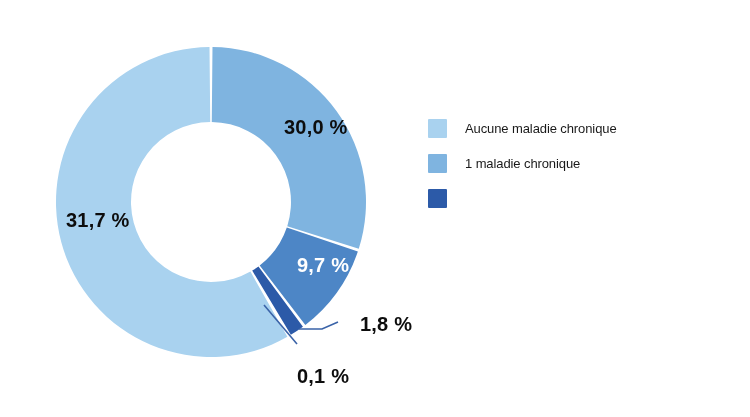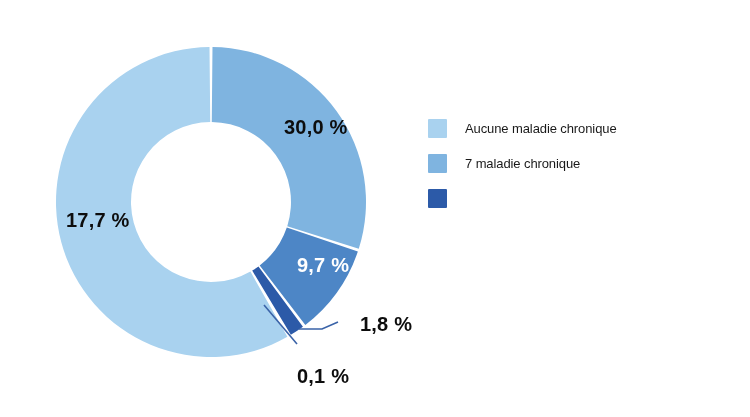--- a/index.html
+++ b/index.html
@@ -93,38 +93,38 @@
       </g>
 
     <g id="leaders-group">
       <polyline id="leader-18" points="299,329 322,329 338,322" fill="none" stroke="#3a63a8" stroke-width="1.6"></polyline>
       <polyline id="leader-01" points="264,305 297,344" fill="none" stroke="#3a63a8" stroke-width="1.6"></polyline>
     </g>
   </svg>
 
   <div class="slice-label" id="label-30">30,0 %</div>
 
-  <div class="slice-label" id="label-583">17,7 %</div>
+  <div class="slice-label" id="label-583">31,7 %</div>
 
   <div class="slice-label on-slice" id="label-97">9,7 %</div>
 
   <div class="slice-label" id="label-18">1,8 %</div>
 
   <div class="slice-label" id="label-01">0,1 %</div>
 
   <div id="legend">
 
     <div class="legend-item">
       <span class="legend-swatch" style="background: rgb(169, 210, 239);"></span>
       <span class="legend-label">Aucune maladie chronique</span>
     </div>
 
     <div class="legend-item">
       <span class="legend-swatch" style="background: rgb(127, 180, 224);"></span>
-      <span class="legend-label">7 maladie chronique</span>
+      <span class="legend-label">1 maladie chronique</span>
     </div>
 
 
     <div class="legend-item">
       <span class="legend-swatch" style="background: rgb(44, 90, 168);"></span>
     </div>
 
 
   </div>
 

